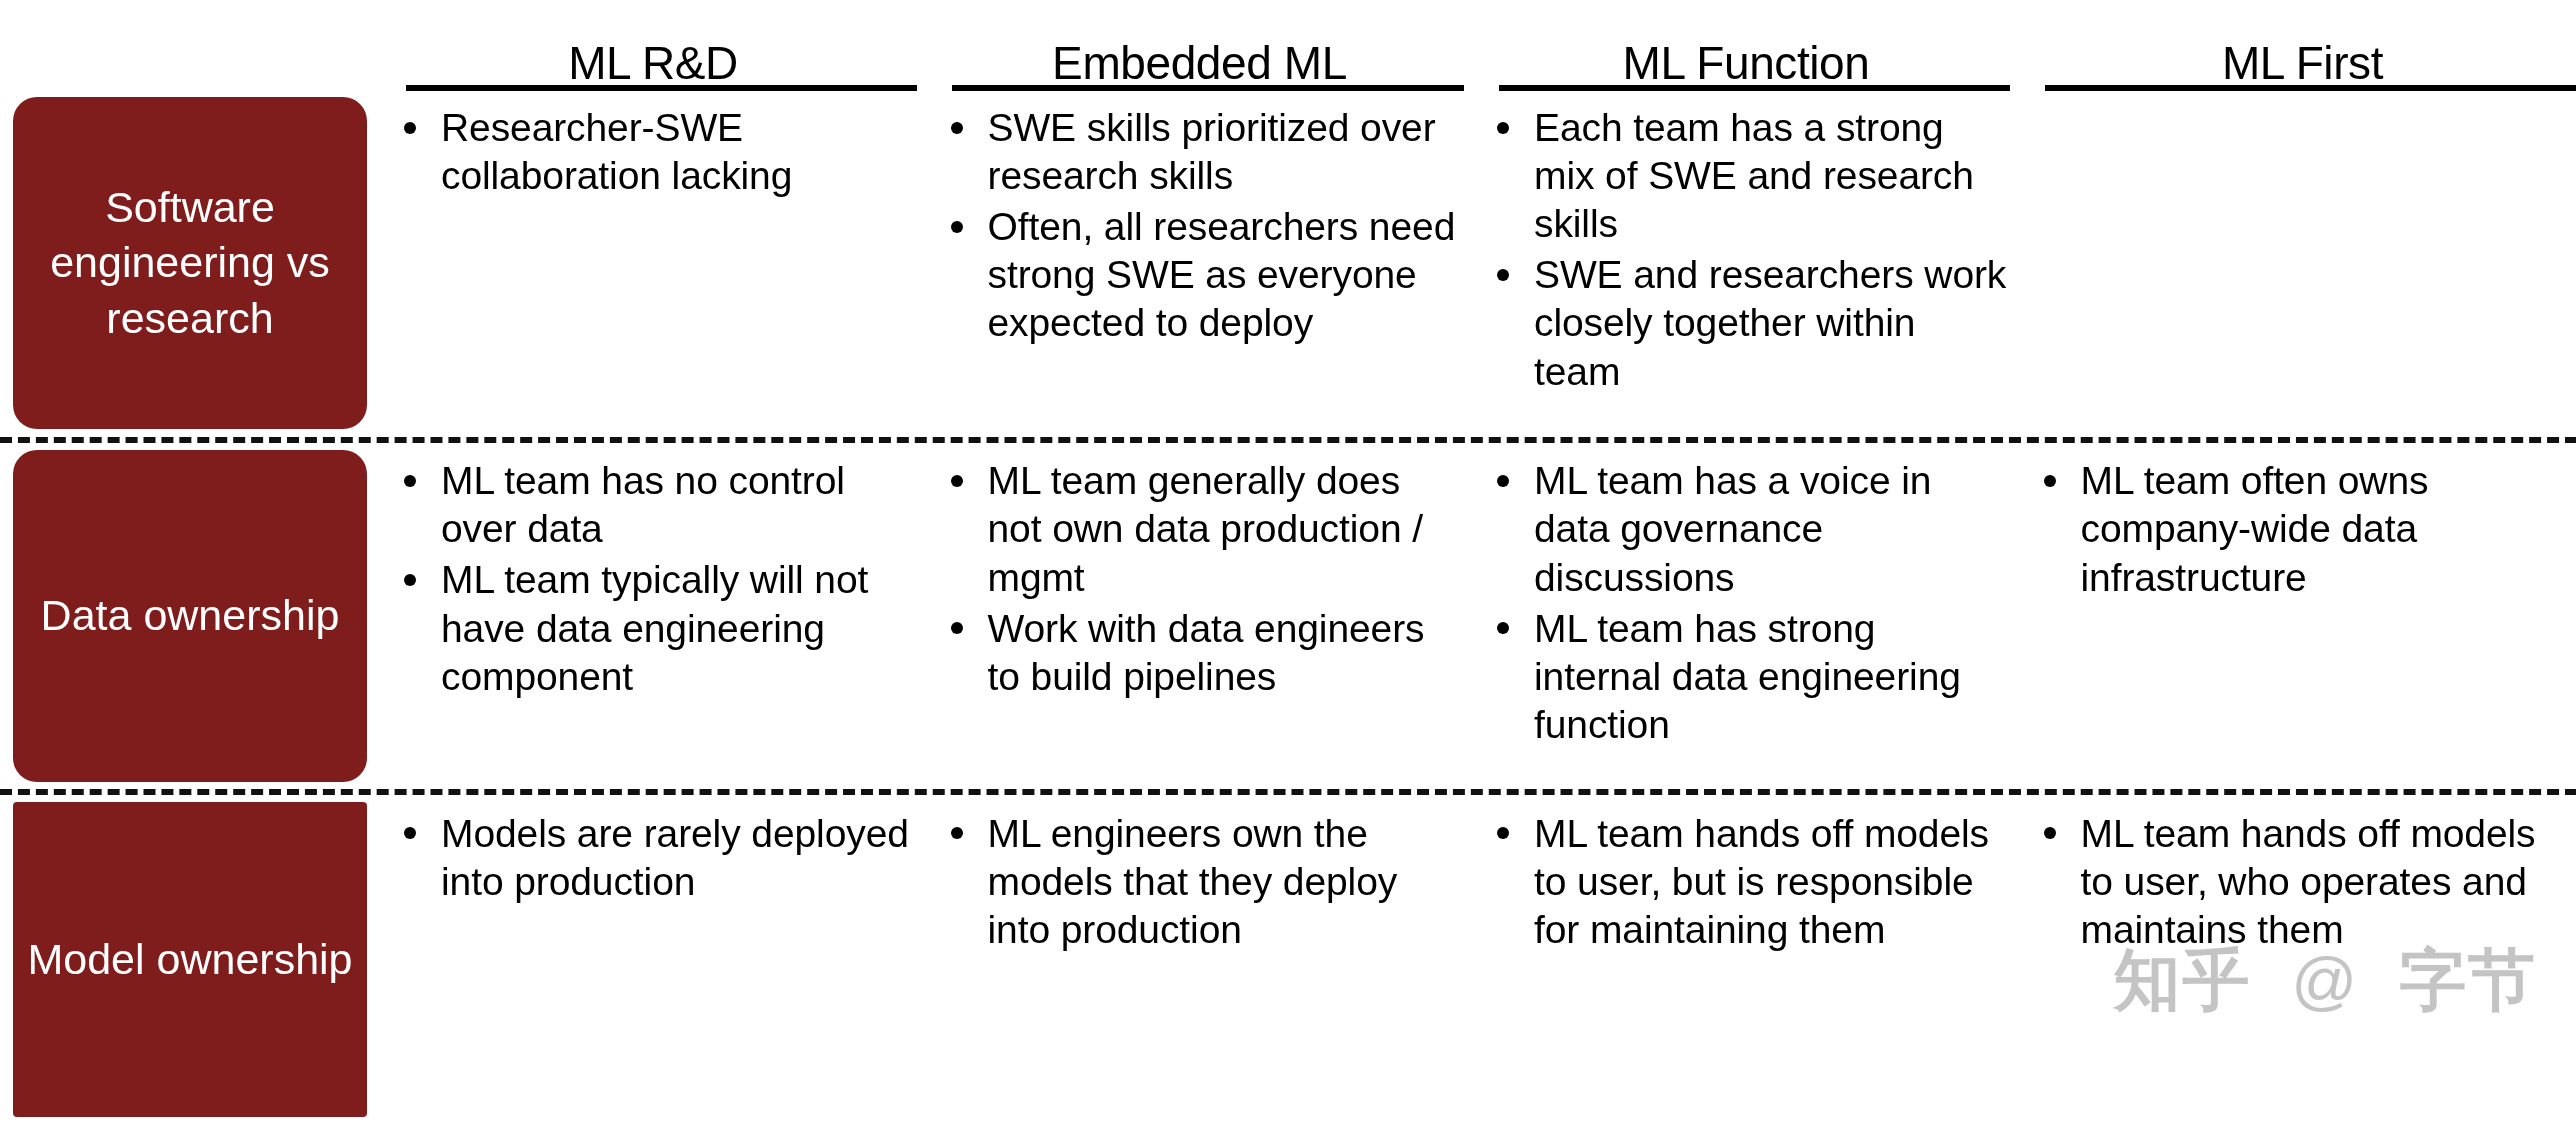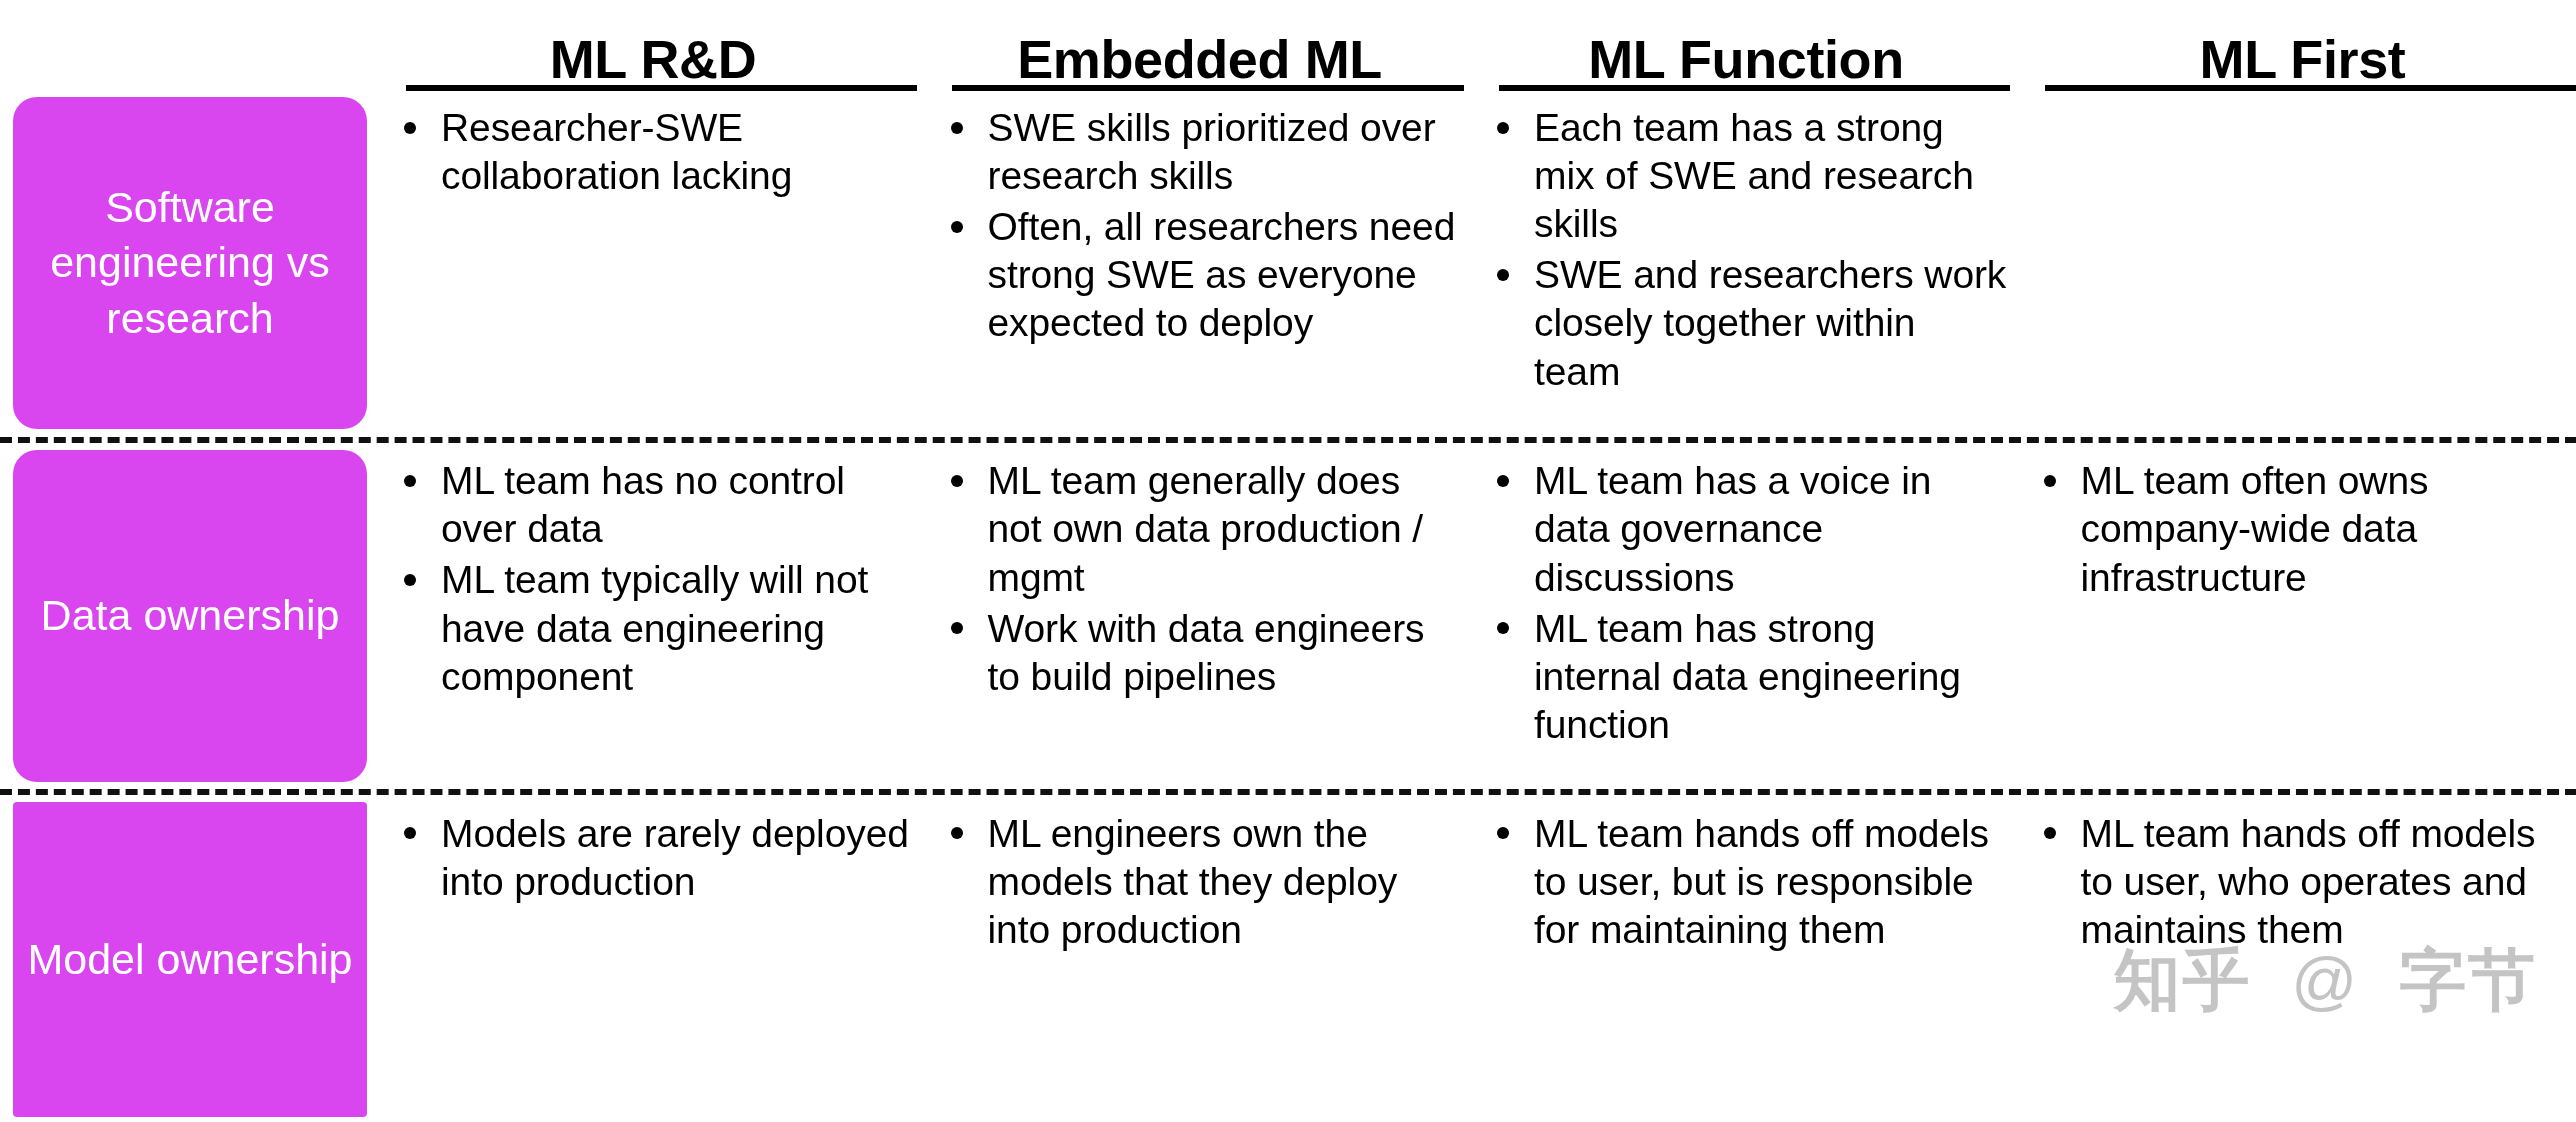--- a/index.html
+++ b/index.html
@@ -30,22 +30,22 @@
 
   
   .col-head {
     display: flex;
     align-items: flex-end;
     justify-content: center;
     padding-bottom: 3.7px;
     position: relative;
   }
   .col-head .htxt {
-    font-size: 54px;
-    font-weight: bold;
+    font-size: 46px;
+    font-weight: normal;
     line-height: 1.05;
     letter-spacing: -0.4px;
     white-space: nowrap;
   }
   .col-head::after {
     content: "";
     position: absolute;
     left: 16.7px;
     right: 0px;
     bottom: 0px;
@@ -54,21 +54,21 @@
   }
 
   
   .rowlabel-cell {
     display: flex;
     align-items: stretch;
     justify-content: stretch;
     padding: 5.6px 0 5.6px 13px;
   }
   .chip {
-    background: #d946ef;
+    background: #7f1d1d;
     color: #ffffff;
     border-radius: 24px;
     width: 100%;
     display: flex;
     align-items: center;
     justify-content: center;
     text-align: center;
     font-size: 43px;
     line-height: 1.28;
     padding: 0 13px;

